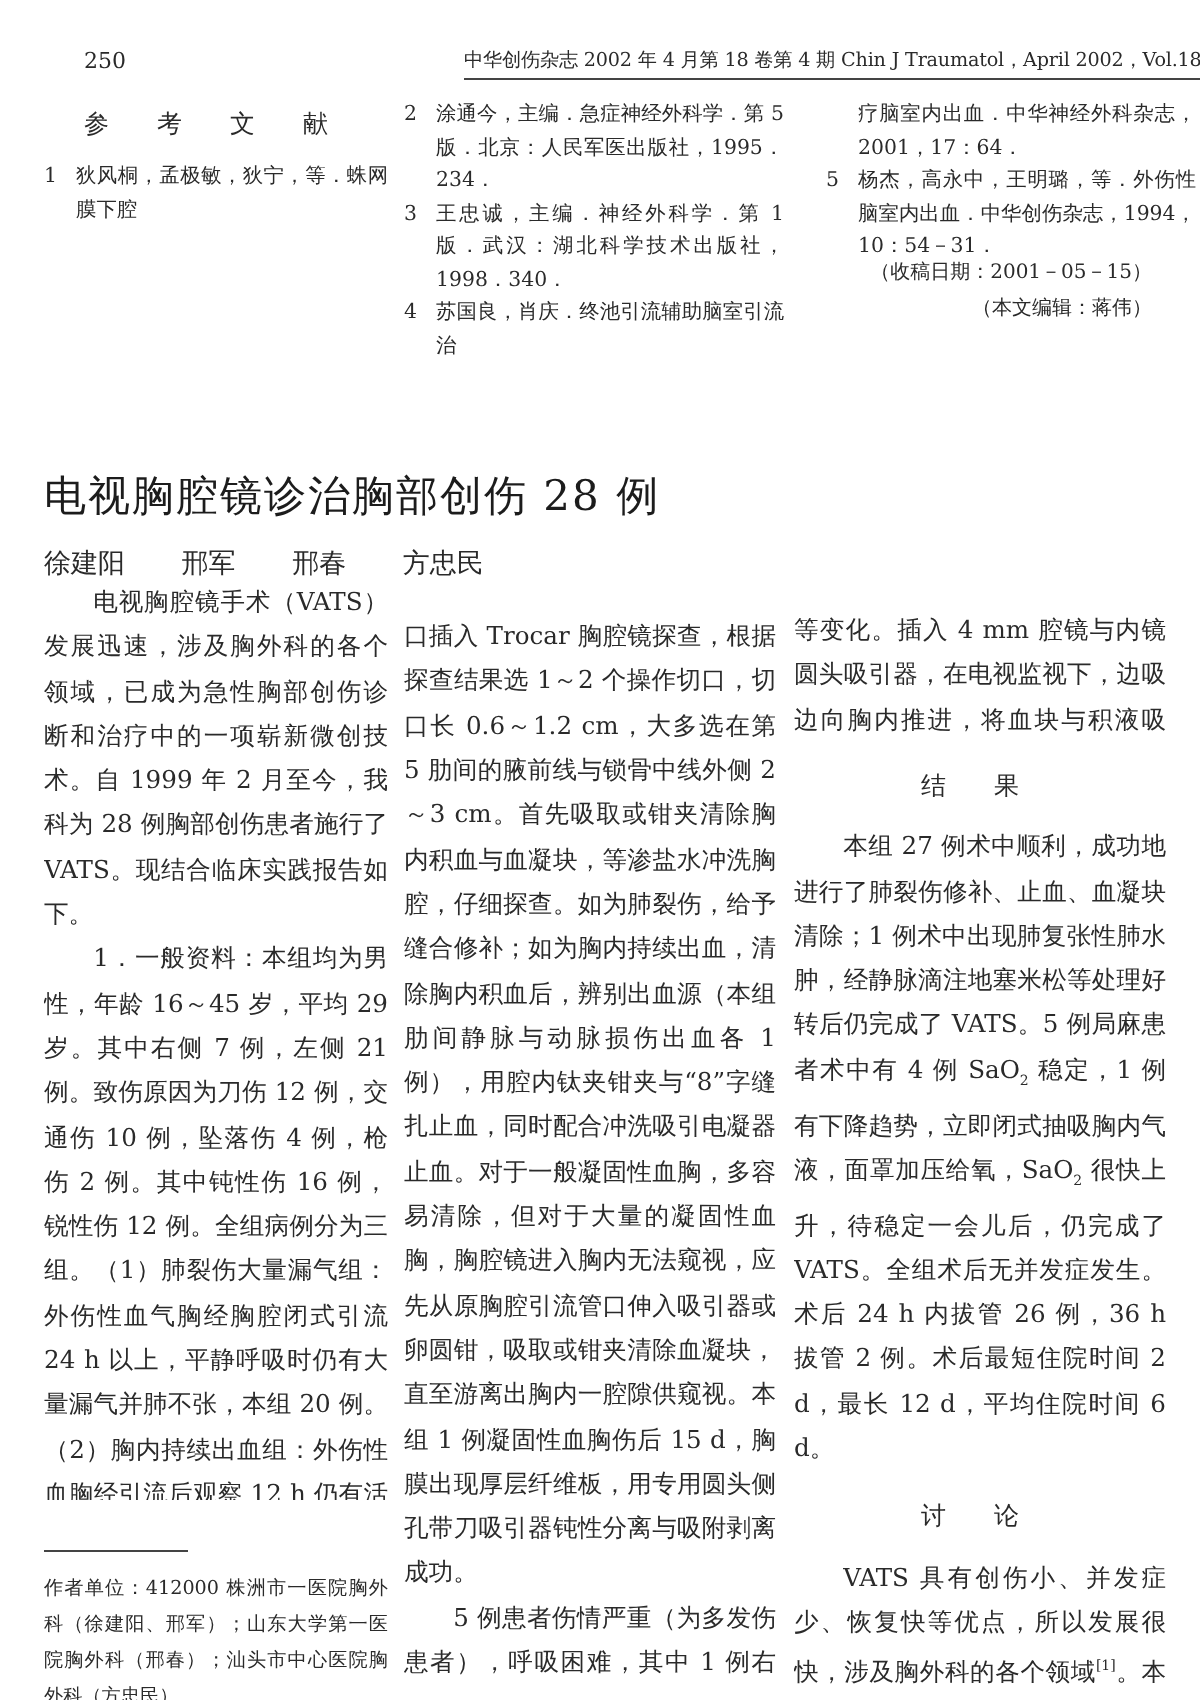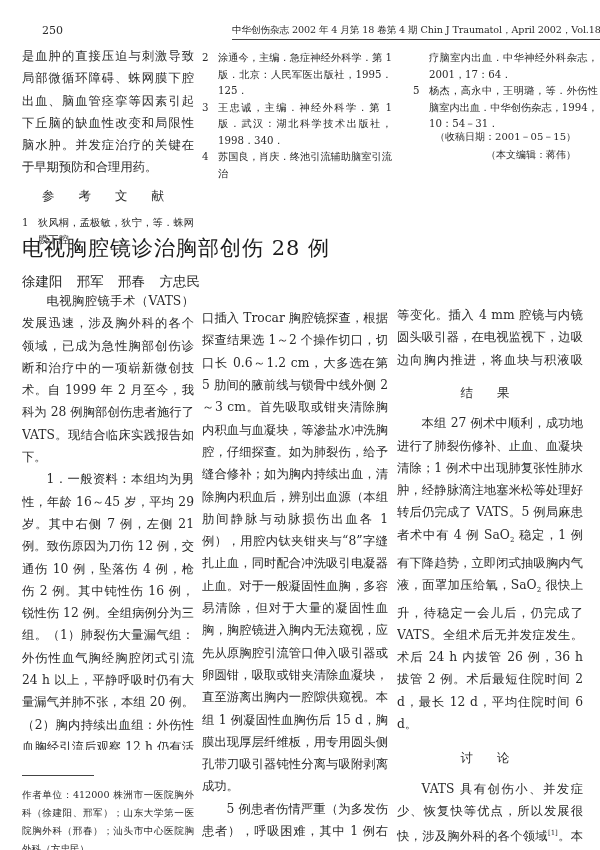--- a/index.html
+++ b/index.html
@@ -12,46 +12,45 @@
   .col { position: absolute; font-size: 12.3px; line-height: 22.3px; text-align: justify; }
   .col p { margin: 0; }
   .indent { text-indent: 2em; }
   .ref { font-size: 10.2px; line-height: 16.5px; }
   .ref-item { display: flex; }
   .ref-num { width: 16px; flex: none; }
   .ref-text { flex: 1; }
   .section-head { text-align: center; letter-spacing: 10px; font-size: 12.5px; margin: 6px 0 8px 0; }
   .title { left: 22px; top: 234px; font-size: 21px; letter-spacing: 1px; color: #1c1c1c; text-align: right; }
   .authors { left: 22px; top: 273px; font-size: 13.5px; word-spacing: 10px; }
-  .authors span { }
+  .authors span { margin-right: 14px; }
   .footnote-rule { left: 22px; top: 775px; width: 72px; border-top: 1px solid #444; }
   .footnote { left: 22px; top: 786px; width: 172px; font-size: 9.6px; line-height: 18px; text-align: justify; }
   .received { right: 24px; top: 128px; font-size: 10px; text-align: right; line-height: 18px; }
   sup { font-size: 7px; }
   sub { font-size: 7px; }
 </style>
 </head>
 <body>
 
 <div class="abs page-num">250</div>
 <div class="abs running-head">中华创伤杂志 2002 年 4 月第 18 卷第 4 期   Chin J Traumatol，April 2002，Vol.18，No.4</div>
 
 <div class="col" style="left:22px; top:45px; width:172px;">
-  <p>是血肿的直接压迫与刺激导致局部微循环障碍、蛛网膜下腔出血、脑血管痉挛等因素引起下丘脑的缺血性改变和局限性脑水肿。并发症治疗的关键在于早期预防和合理用药。</p>
   <div class="section-head" style="margin-top:6px;">参 考 文 献</div>
   <div class="ref ref-item">
     <span class="ref-num">1</span>
     <span class="ref-text">狄风桐，孟极敏，狄宁，等．蛛网膜下腔</span>
   </div>
 </div>
 
 <div class="col ref" style="left:202px; top:50px; width:190px;">
   <div class="ref-item">
     <span class="ref-num">2</span>
-    <span class="ref-text">涂通今，主编．急症神经外科学．第 1 版．北京：人民军医出版社，1995．125．</span>
+    <span class="ref-text">涂通今，主编．急症神经外科学．第 5 版．北京：人民军医出版社，1995．234．</span>
   </div>
   <div class="ref-item">
     <span class="ref-num">3</span>
     <span class="ref-text">王忠诚，主编．神经外科学．第 1 版．武汉：湖北科学技术出版社，1998．340．</span>
   </div>
   <div class="ref-item">
     <span class="ref-num">4</span>
     <span class="ref-text">苏国良，肖庆．终池引流辅助脑室引流治</span>
   </div>
 </div>

